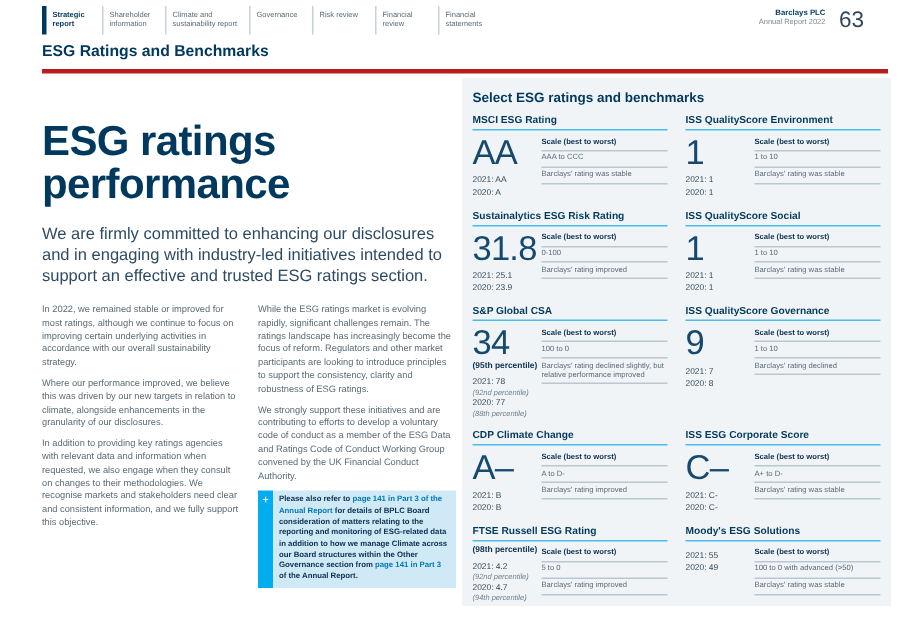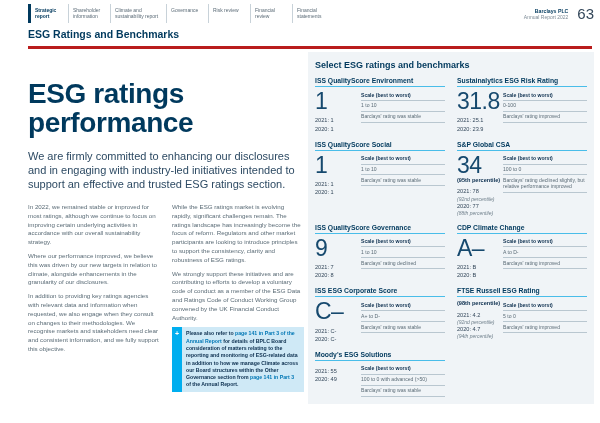--- a/index.html
+++ b/index.html
@@ -1,21 +1,21 @@
 <!DOCTYPE html>
 <html><head>
 <meta charset="utf-8">
 <style>
   * { margin:0; padding:0; box-sizing:border-box; }
   html,body { background:#fff; }
   body { font-family:"Liberation Sans", sans-serif; }
   .page { position:relative; width:600px; height:423px; background:#fff; overflow:hidden; }
 
   
-  .topbar { position:absolute; top:4px; left:28px; right:6px; display:flex; align-items:center; }
+  .topbar { position:absolute; top:4px; left:28px; right:24px; display:flex; align-items:flex-start; }
   .tabs { display:flex; align-items:stretch; }
   .tab { font-size:5px; line-height:1.25; color:#5b6b77; padding:3px 5px 3px 4px; border-left:1px solid #c8d2d9; width:42px; cursor:pointer; }
   .tab.wide { width:56px; }
   .tab.active { border-left:3px solid #00395d; color:#00395d; font-weight:bold; width:40px; }
   .brand { margin-left:auto; text-align:right; padding-top:2px; }
   .brand-name { font-size:5.2px; font-weight:bold; color:#00395d; }
   .brand-sub { font-size:5px; color:#7d8b96; }
   .pageno { font-size:15px; color:#33475a; margin-left:9px; padding-top:1px; }
 
   
@@ -89,20 +89,37 @@
           <div class="note-body"><span>Please also refer to </span><span class="note-link">page 141 in Part 3 of the Annual Report</span><span> for details of BPLC Board consideration of matters relating to the reporting and monitoring of ESG-related data in addition to how we manage Climate across our Board structures within the Other Governance section from </span><span class="note-link">page 141 in Part 3</span><span> of the Annual Report.</span></div>
         </div>
       </div>
     </div>
   </div>
 
   <div class="panel">
     <div class="panel-title">Select ESG ratings and benchmarks</div>
     <div class="grid">
 
+      <div class="card">
+        <div class="card-title">MSCI ESG Rating</div>
+        <div class="card-body">
+          <div class="score-wrap">
+            <div class="score">AA</div>
+            <div class="years">
+              <div>2021: AA</div>
+              <div>2020: A</div>
+            </div>
+          </div>
+          <div class="scale-box">
+            <div class="scale-row lbl">Scale (best to worst)</div>
+            <div class="scale-row">AAA to CCC</div>
+            <div class="scale-row">Barclays' rating was stable</div>
+          </div>
+        </div>
+      </div>
 
       <div class="card">
         <div class="card-title">ISS QualityScore Environment</div>
         <div class="card-body">
           <div class="score-wrap">
             <div class="score">1</div>
             <div class="years">
               <div>2021: 1</div>
               <div>2020: 1</div>
             </div>

